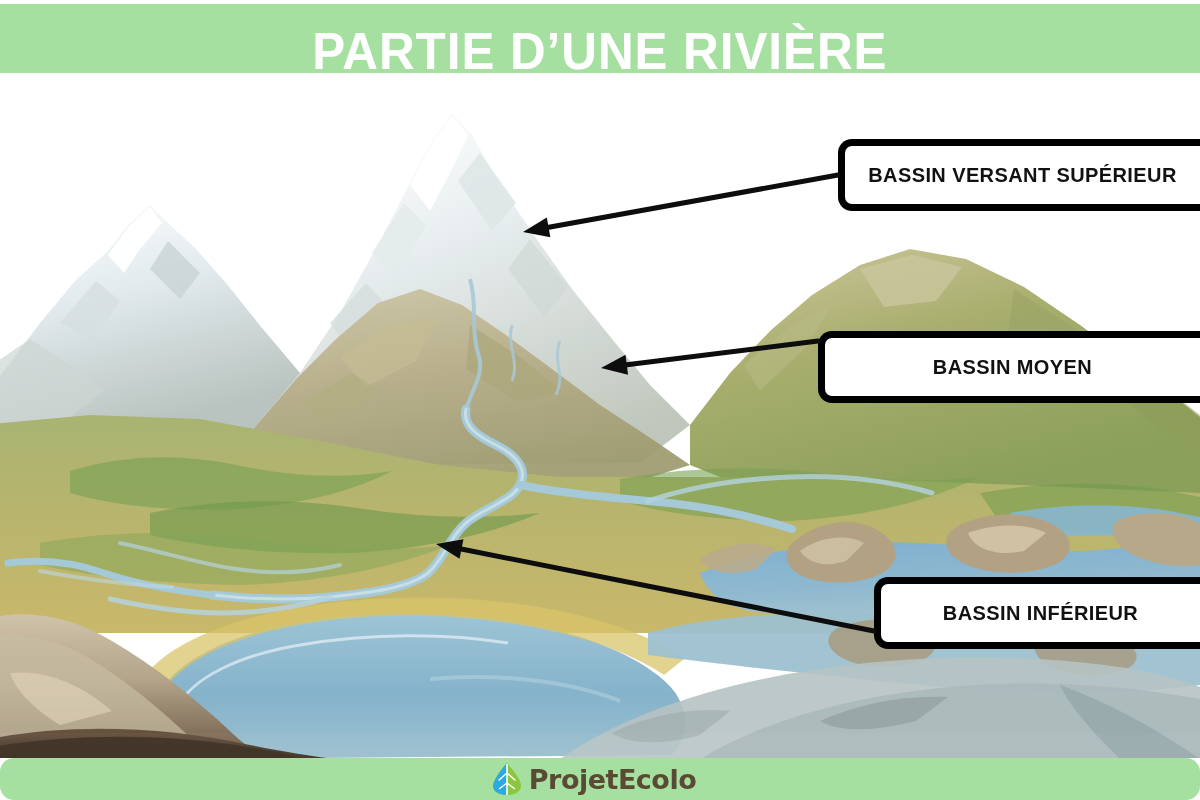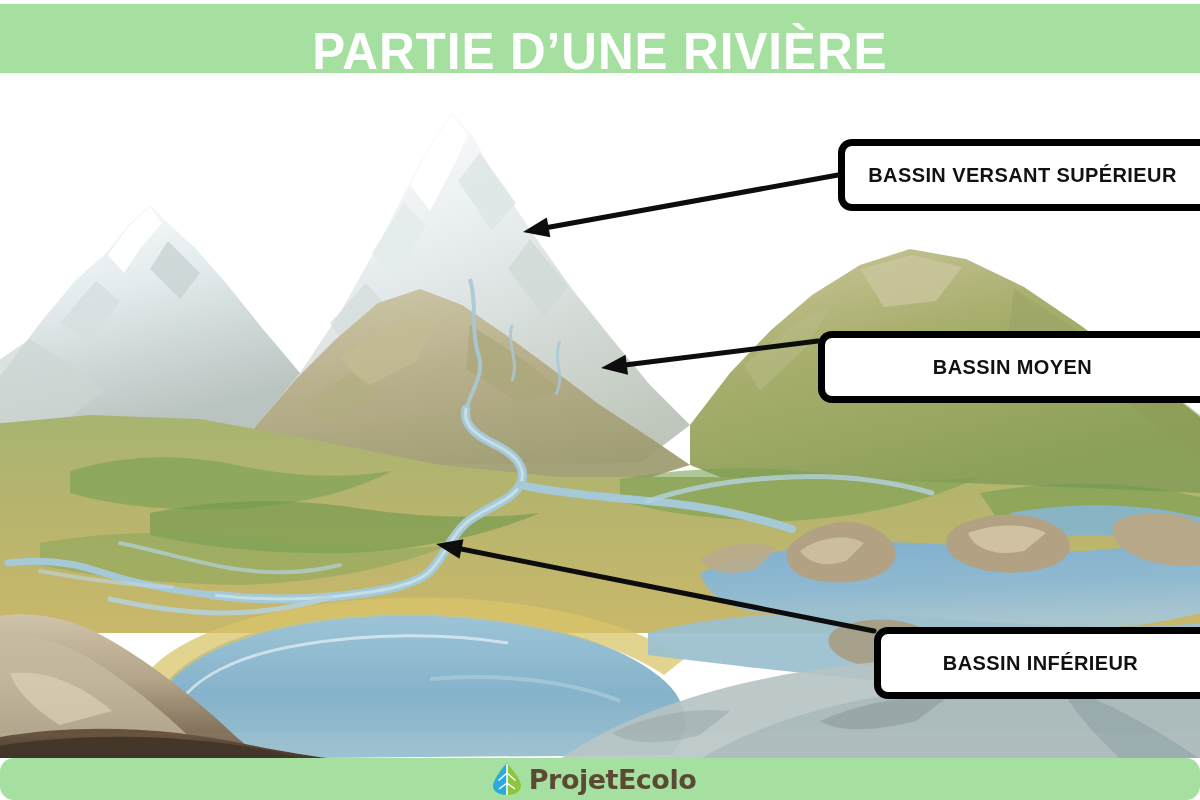--- a/index.html
+++ b/index.html
@@ -111,21 +111,21 @@
   }
   #callout-middle {
     left: 818px;  top: 309px;
     width: 382px; height: 72px;
     border-right-width: 0;
     border-top-right-radius: 0;
     border-bottom-right-radius: 0;
     margin-top: 22px;
   }
   #callout-lower {
-    left: 874px;  top: 627px;
+    left: 874px;  top: 577px;
     width: 326px; height: 72px;
     border-right-width: 0;
     border-top-right-radius: 0;
     border-bottom-right-radius: 0;
   }
 
   
   .arrows-layer {
     position: absolute;
     left: 0; top: 0;

